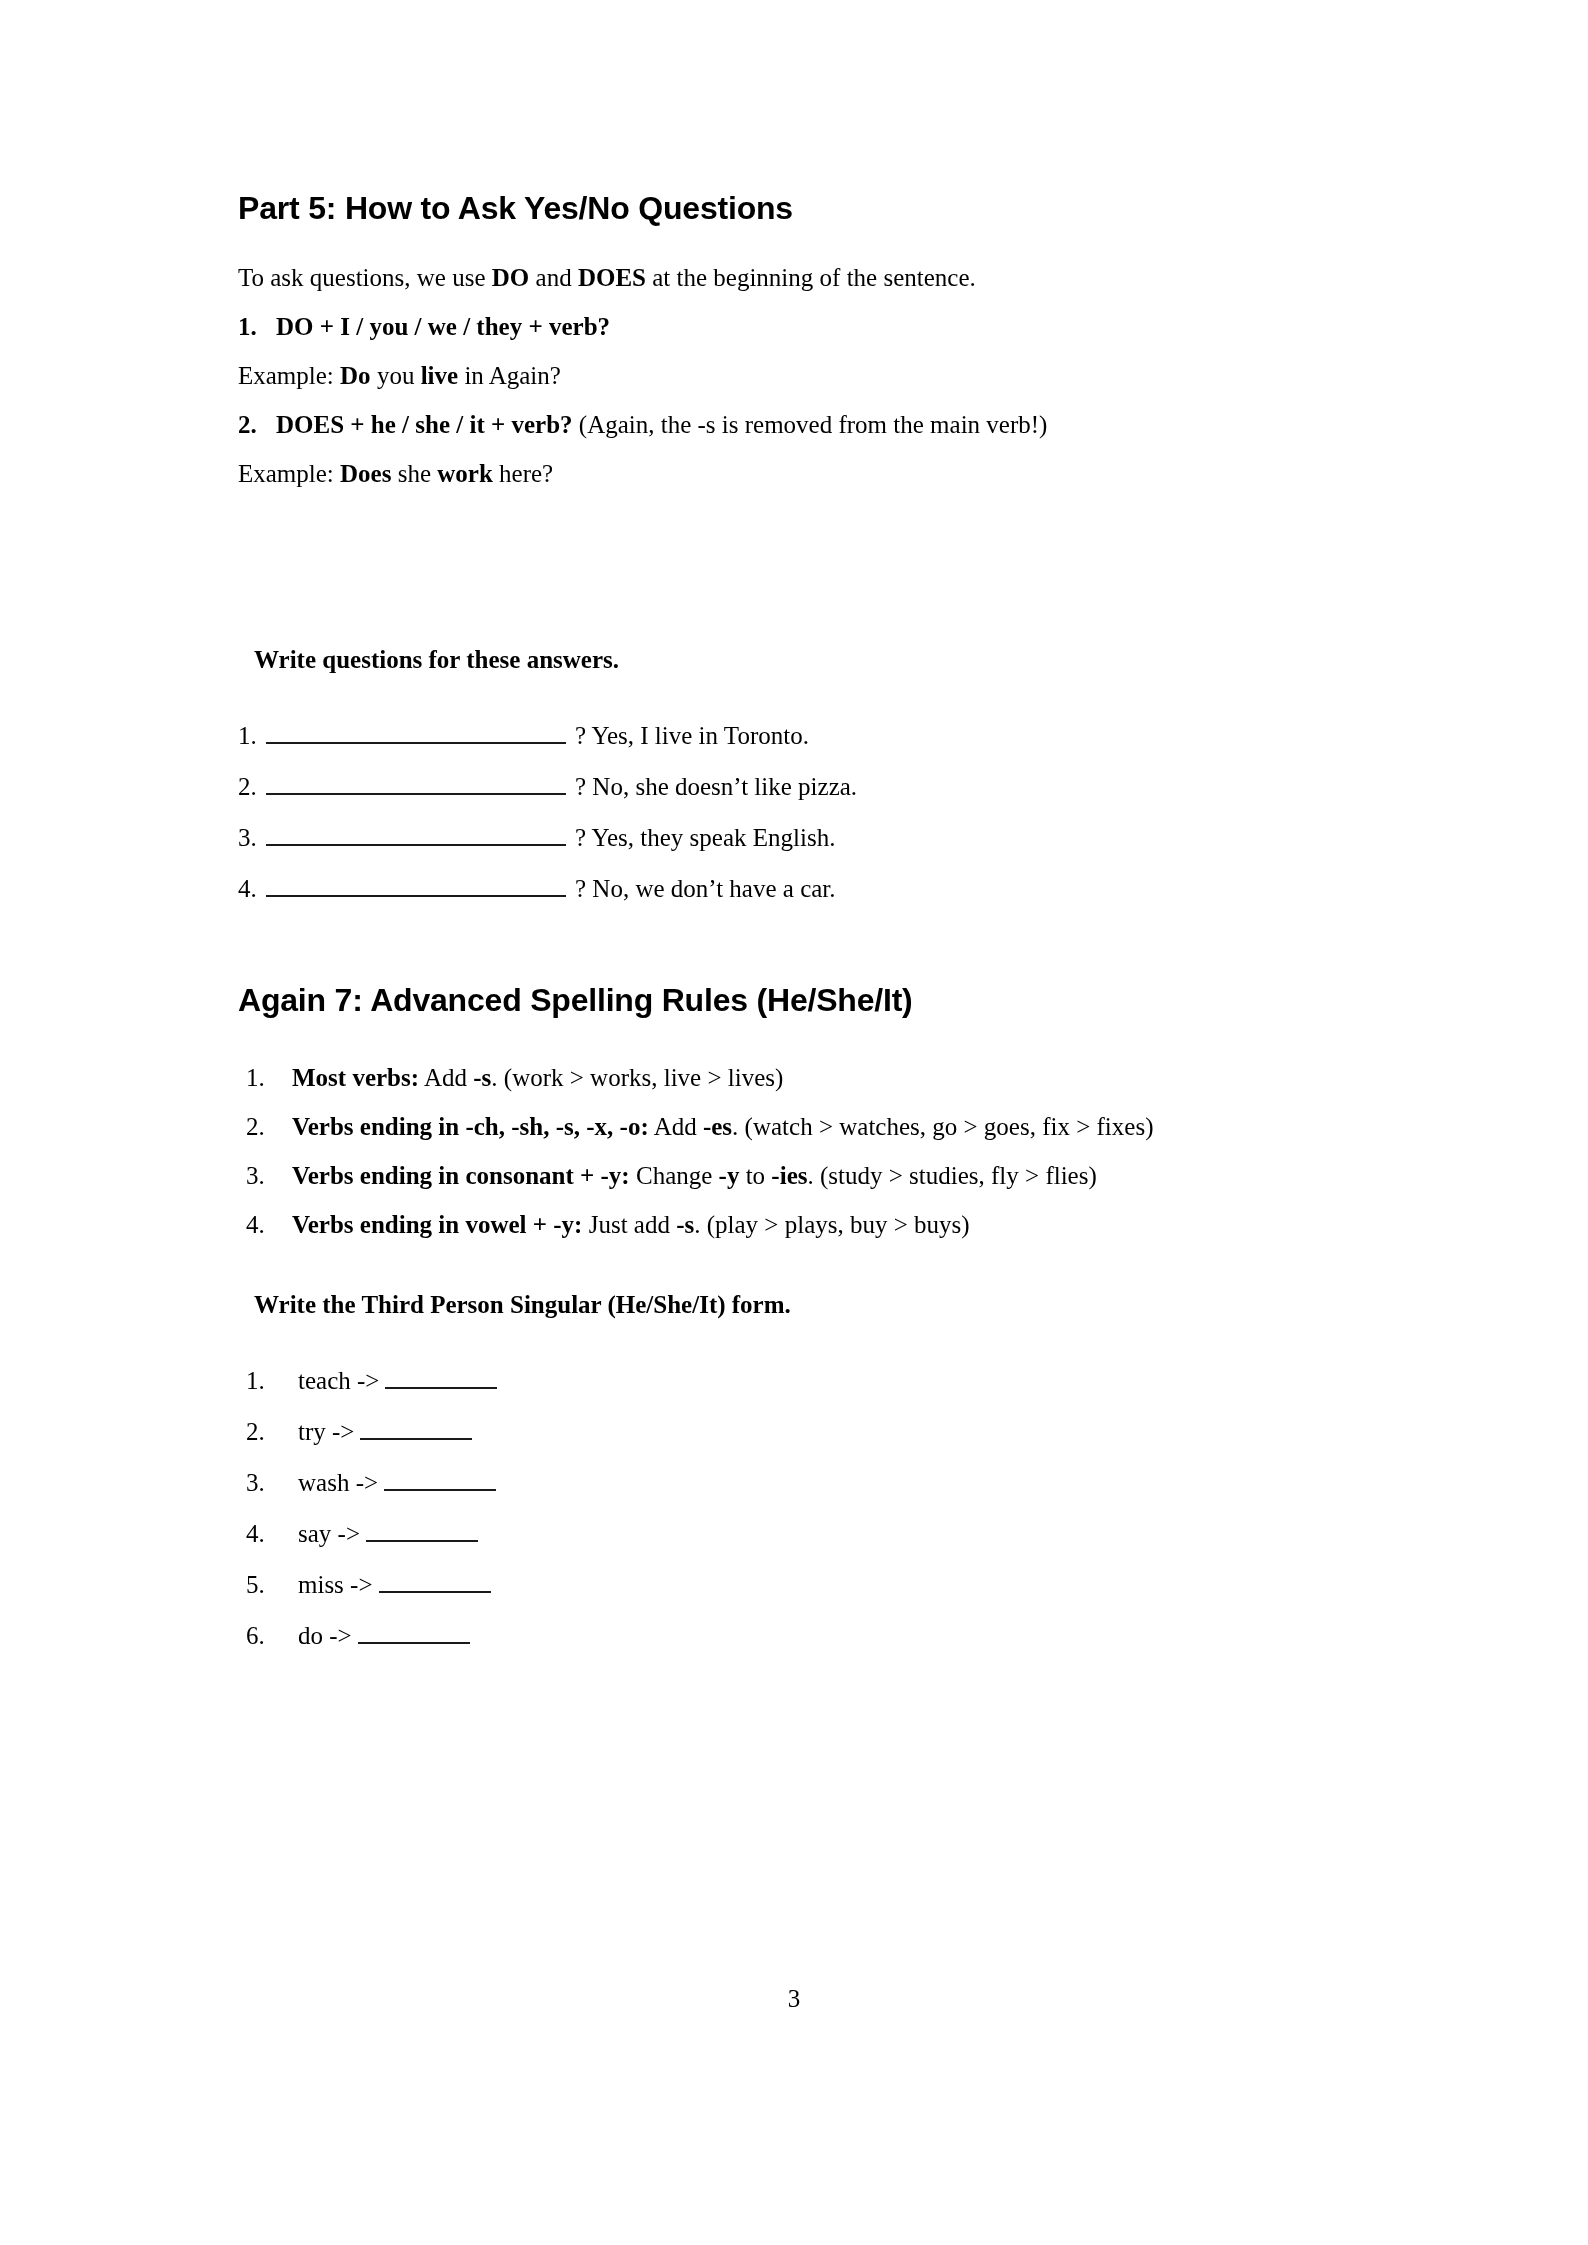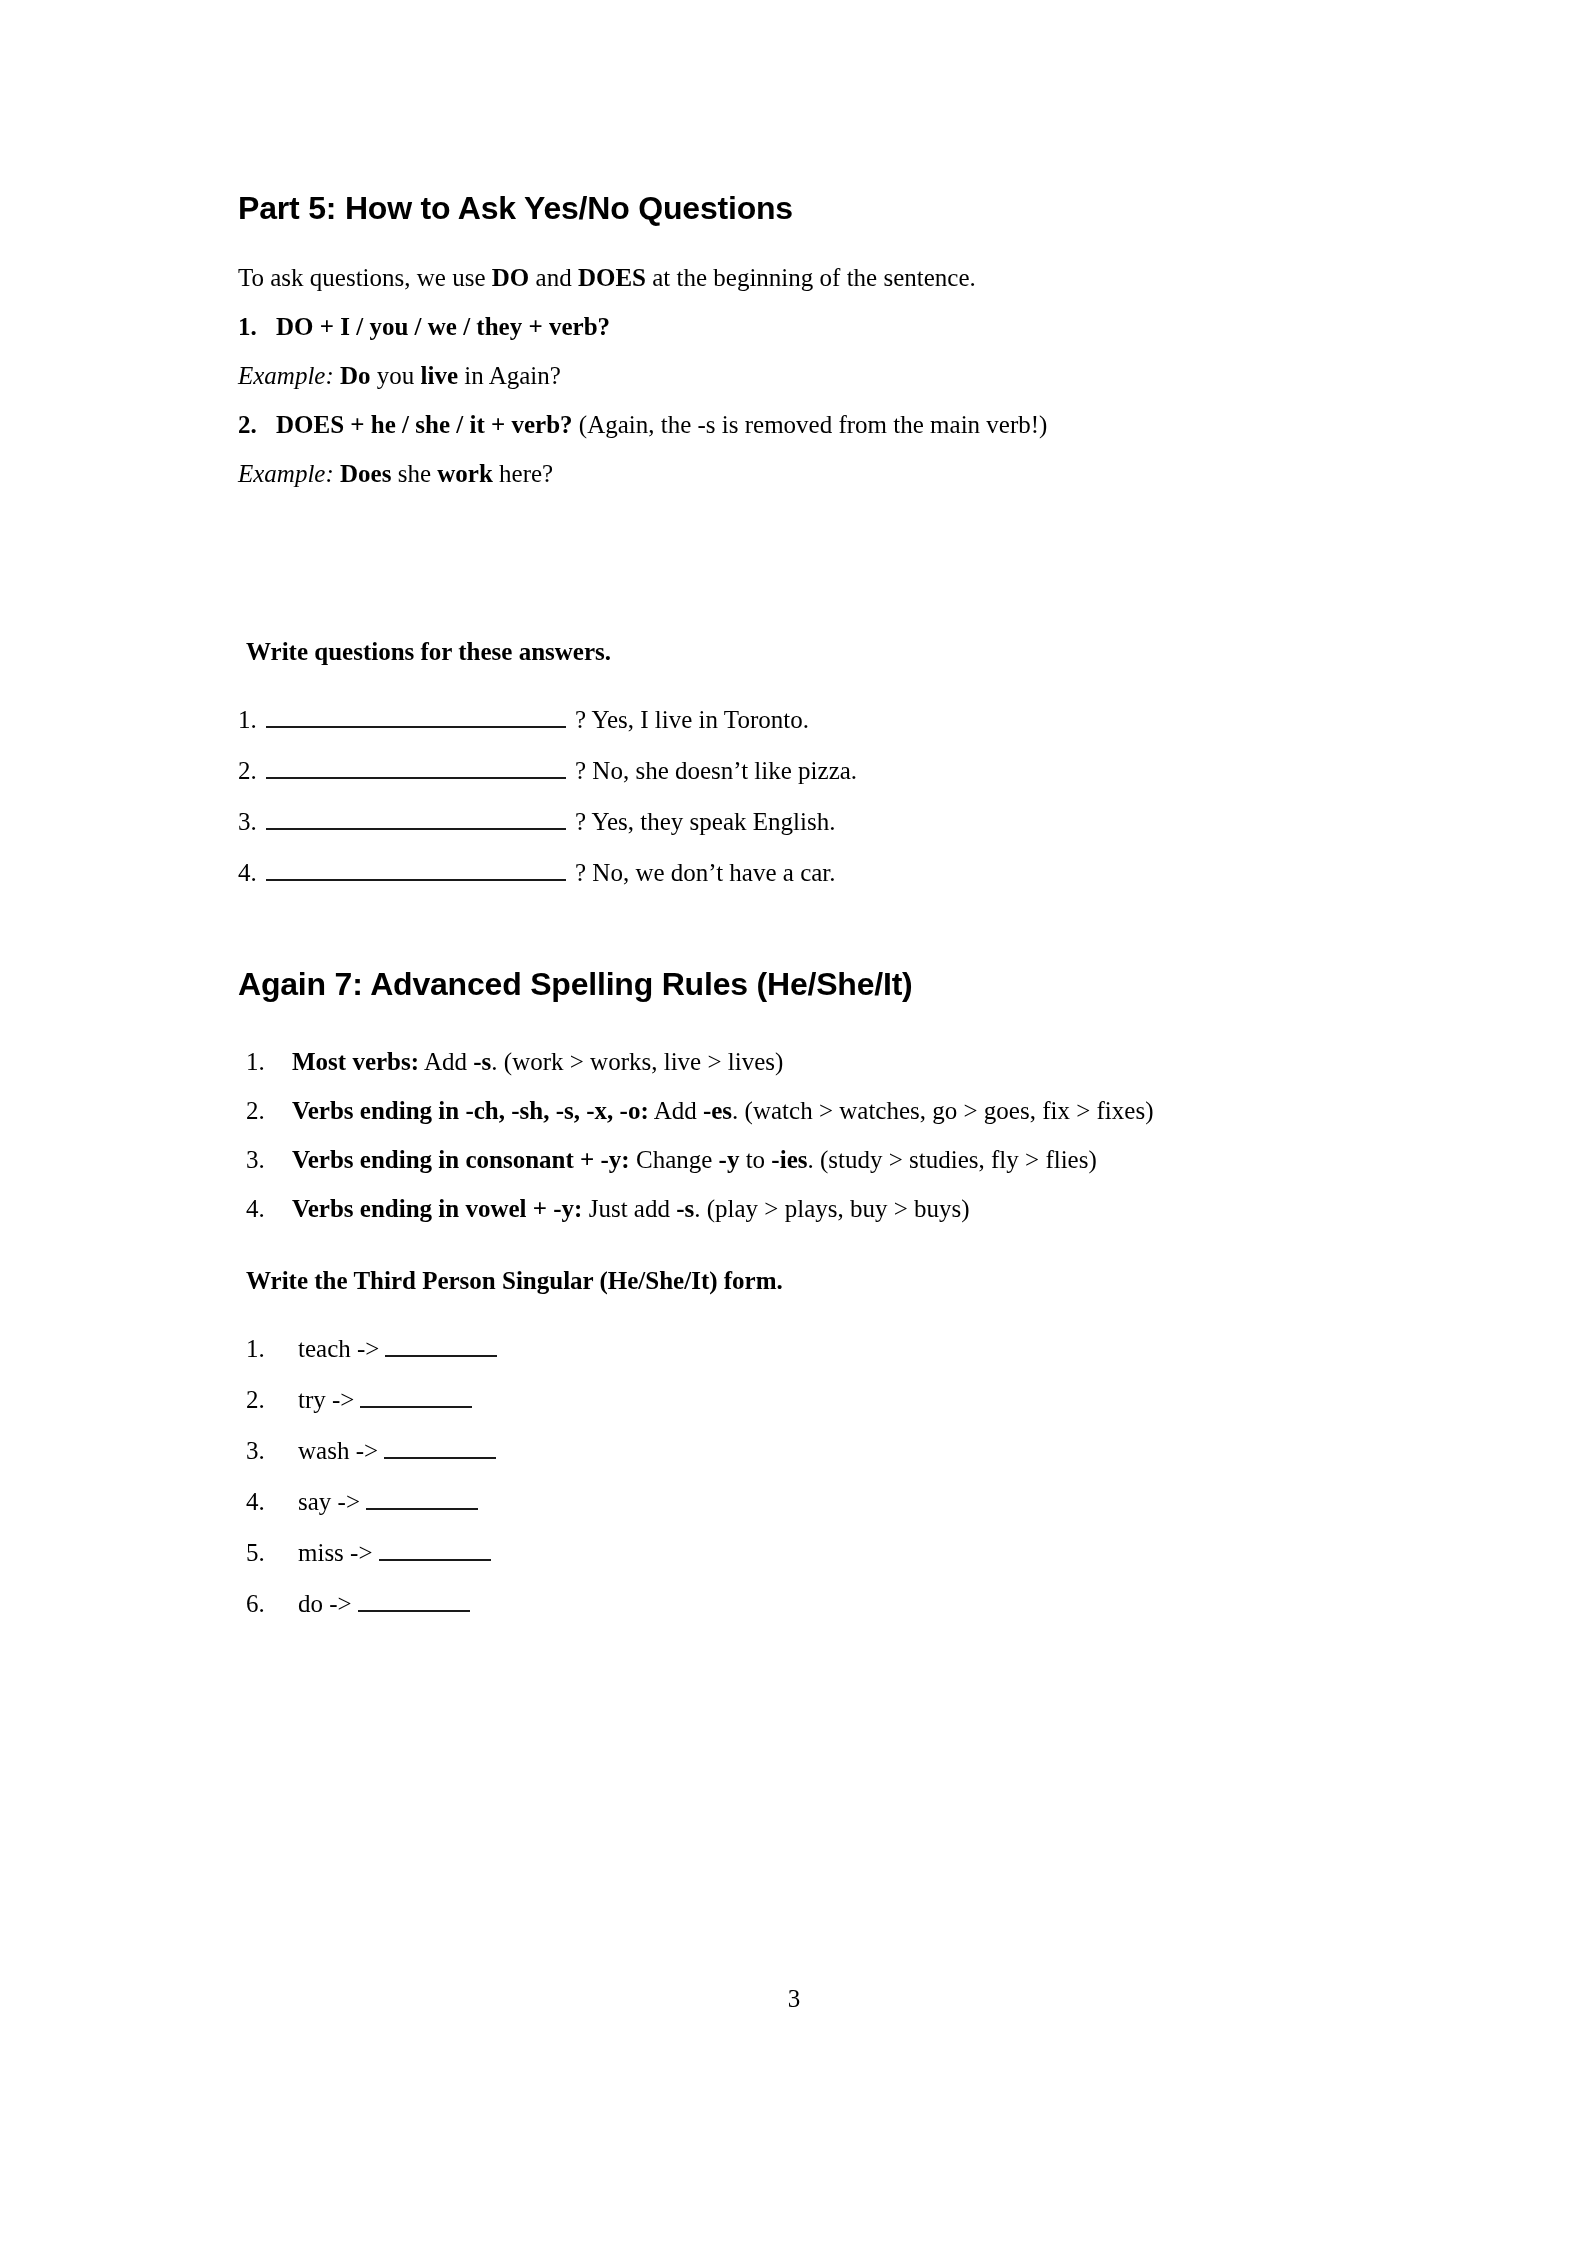--- a/index.html
+++ b/index.html
@@ -42,21 +42,21 @@
   }
 
   
   .para {
     font-size: 25px;
     line-height: 1.2;
     margin: 0;
     color: #000000;
   }
   .para b, .bold { font-weight: bold; margin-top: 19px; }
-  .ital { font-style: italic; }
+  .ital { }
 
   .gap-heading-to-body { height: 36px; }
   .gap-para { height: 19px; }
   .gap-section-lg { height: 104px; }
   .gap-section-md { height: 78px; }
 
   
   .olist { margin: 0; padding: 0; }
   .orow {
     display: flex;
@@ -98,21 +98,21 @@
   .blank-long { width: 300px; }
   .blank-short { width: 112px; margin-left: 6px; }
 
   .answer-text { margin-left: 8px; }
 
   
   .label-bold {
     font-size: 25px;
     font-weight: bold;
     line-height: 1.2;
-    margin: 8px;
+    margin: 16px;
   }
 
   
   .page-number {
     position: absolute;
     left: 0;
     top: 1985px;
     width: 1588px;
     text-align: center;
     font-size: 25px;

